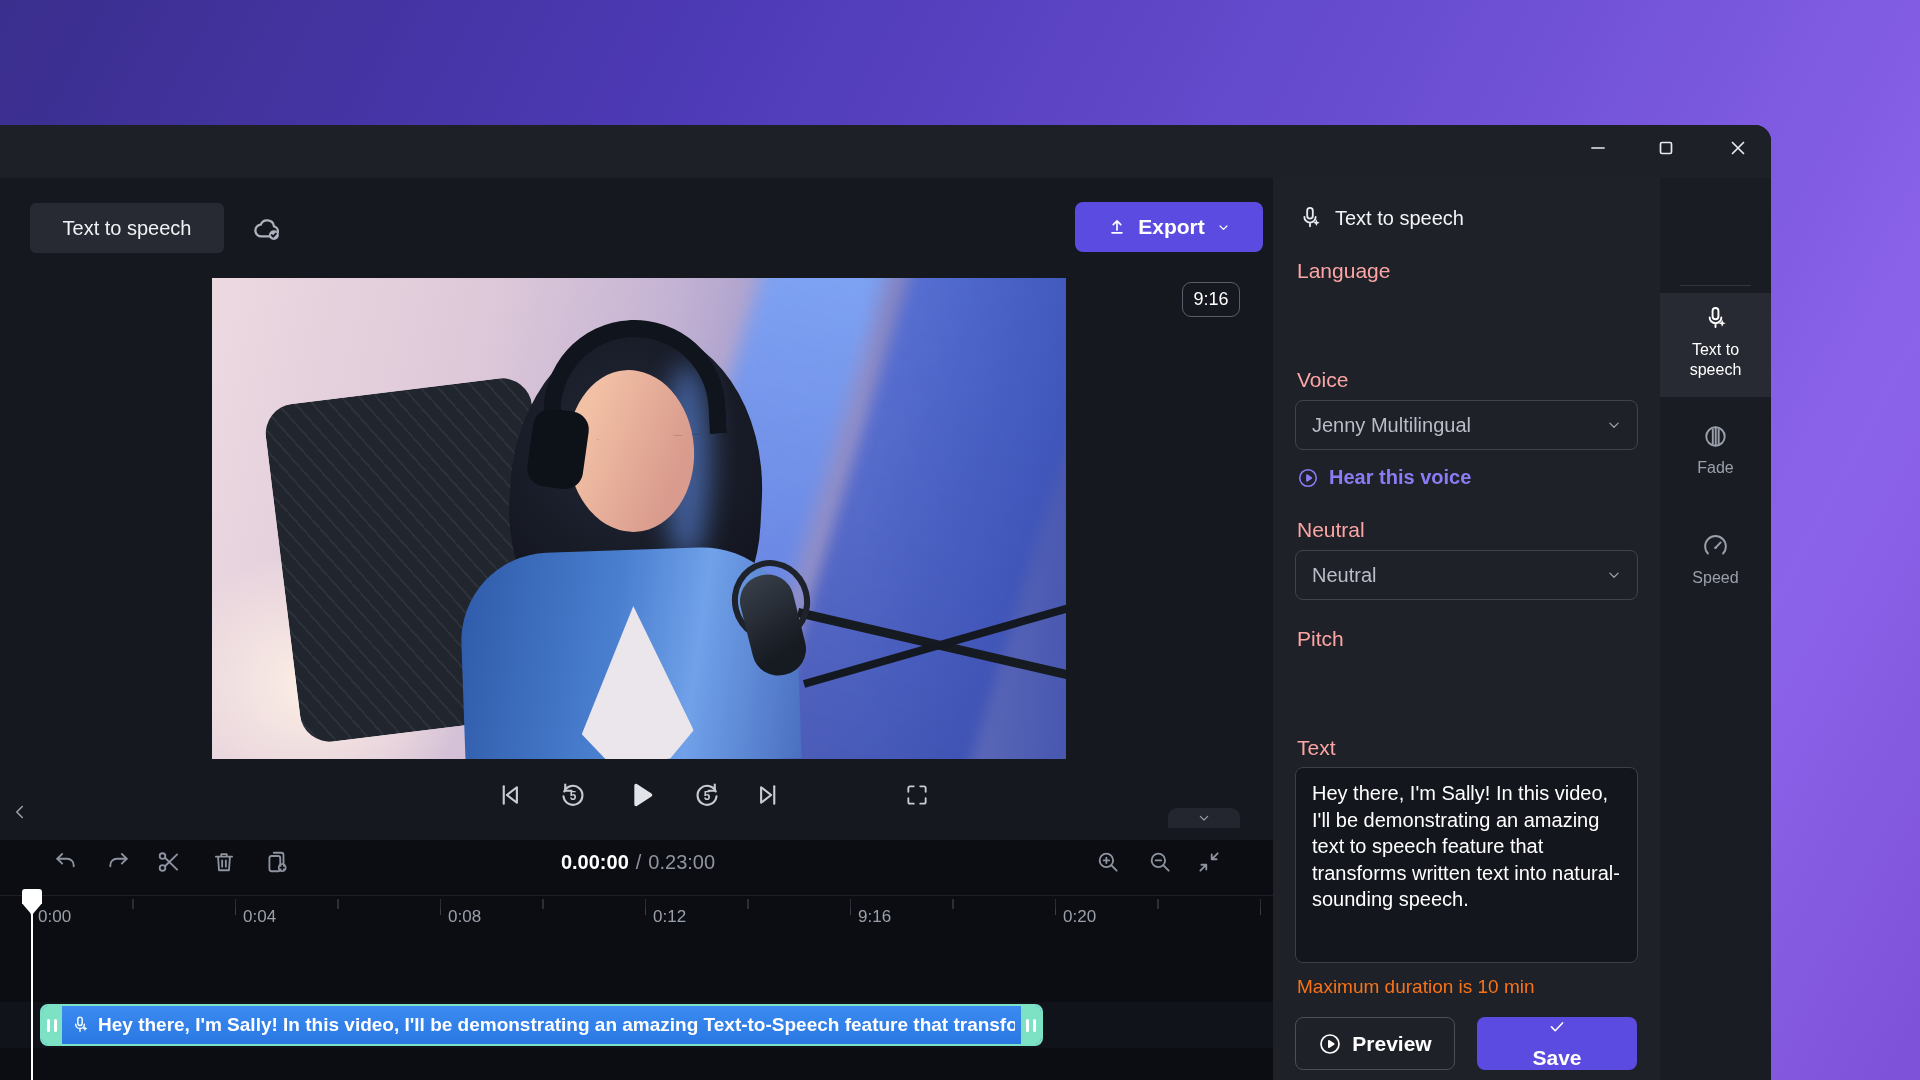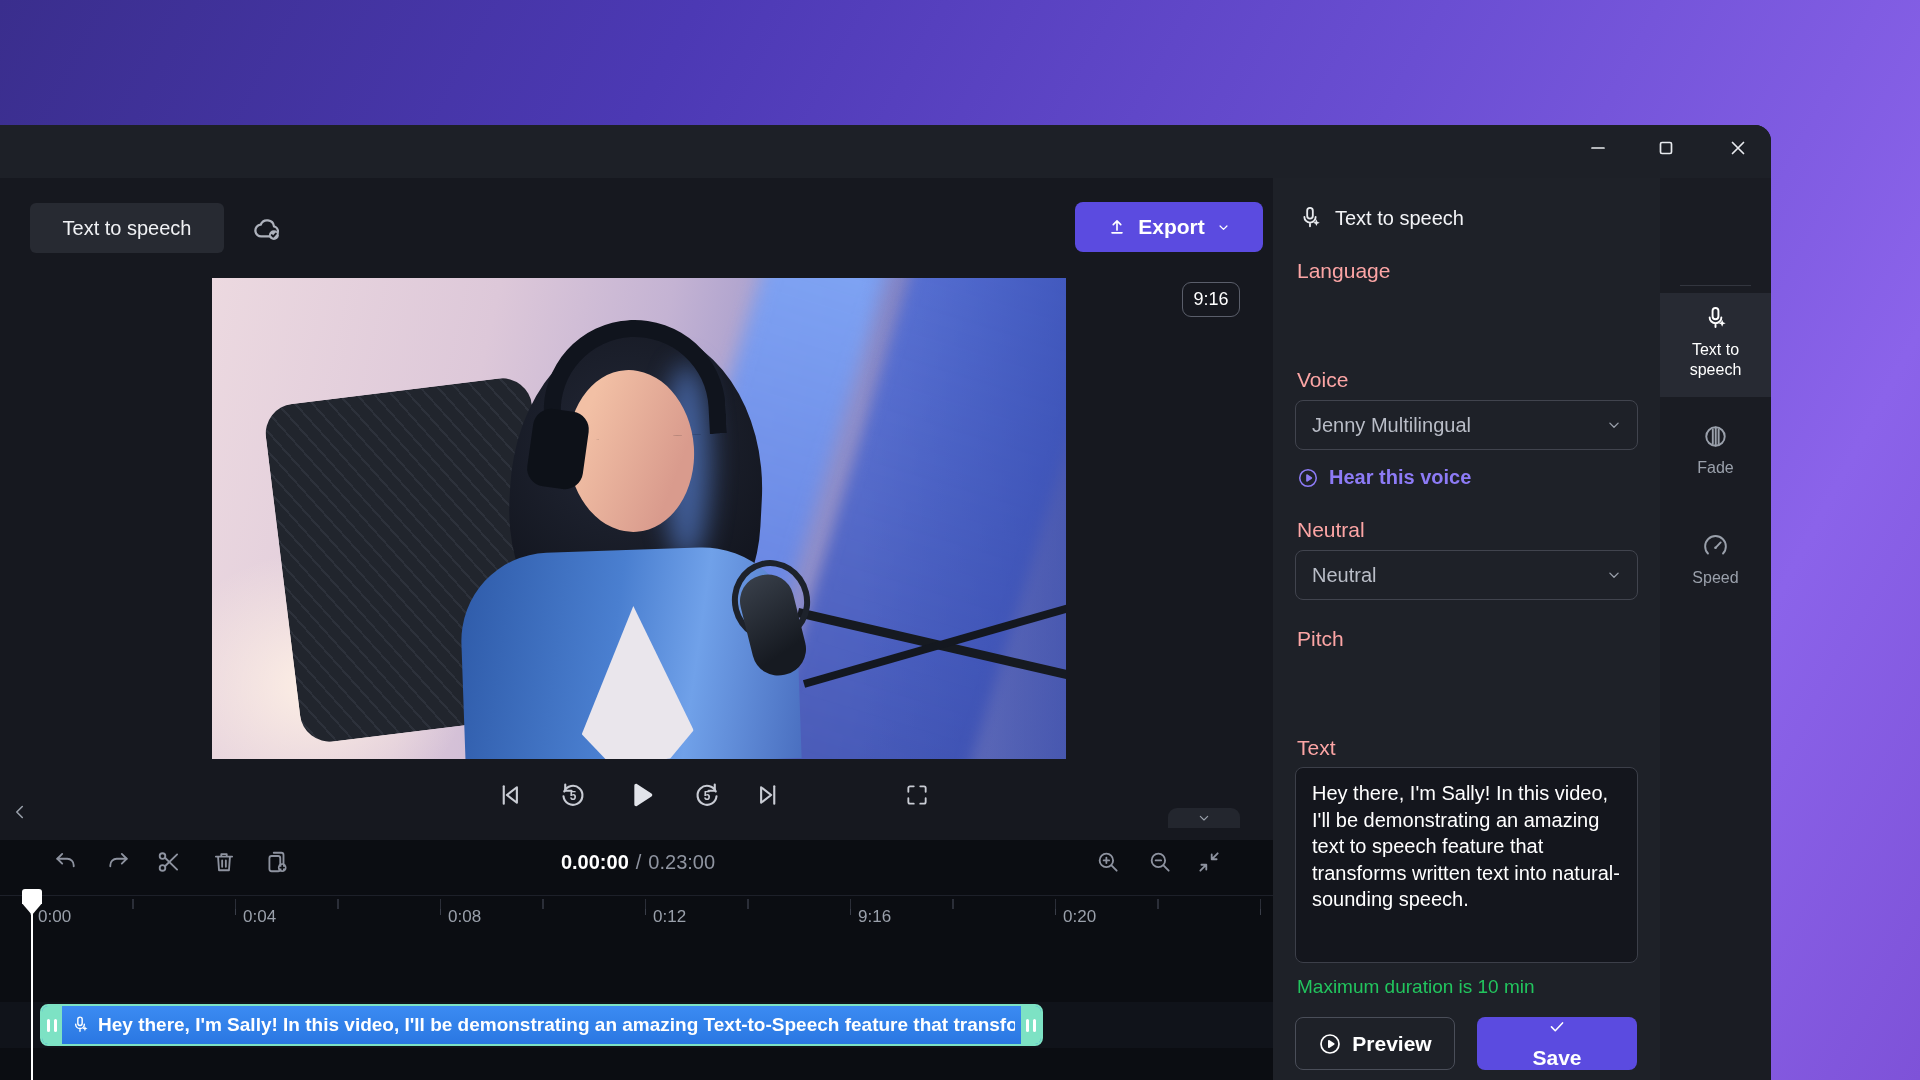--- a/index.html
+++ b/index.html
@@ -131,21 +131,21 @@
     background:transparent; color:#b9bdc7; font-size:20px; display:flex; align-items:center; padding:0 16px;
     cursor:pointer; }
   .dropdown .dd-chev { position:absolute; right:14px; width:18px; height:18px; color:#9aa0ab; }
   .dd-language{top:113px;} .dd-voice{top:222px;} .dd-emotion{top:372px;} .dd-pitch{top:481px;}
   .hear-voice { position:absolute; left:24px; top:288px; display:flex; align-items:center; gap:10px;
     color:#8d7bf6; font-size:20px; font-weight:700; background:transparent; border:none; cursor:pointer; font-family:inherit; }
   .hear-voice svg { width:22px; height:22px; }
   .tts-textarea { position:absolute; left:22px; top:589px; width:343px; height:196px; background:#14161d;
     border:1px solid #3c3f49; border-radius:8px; color:#fff; font-size:20px; line-height:1.33; padding:12px 16px;
     resize:none; font-family:inherit; outline:none; }
-  .max-note { position:absolute; left:24px; top:798px; color:#22c55e; font-size:19px; }
+  .max-note { position:absolute; left:24px; top:798px; color:#f97316; font-size:19px; }
   .btn-preview { position:absolute; left:22px; top:839px; width:160px; height:53px; background:transparent;
     border:1px solid #4a4e59; border-radius:8px; color:#fff; font-size:21px; font-weight:700; display:flex;
     align-items:center; justify-content:center; gap:10px; cursor:pointer; font-family:inherit; }
   .btn-preview svg { width:24px; height:24px; }
   .btn-save { position:absolute; left:204px; top:839px; width:160px; height:53px; background:#5b4be0; border:none;
     border-radius:8px; color:#fff; font-size:21px; font-weight:700; display:flex; align-items:center;
     justify-content:center; gap:10px; cursor:pointer; font-family:inherit;flex-direction:column; }
   .btn-save svg { width:20px; height:20px; }
 
   

